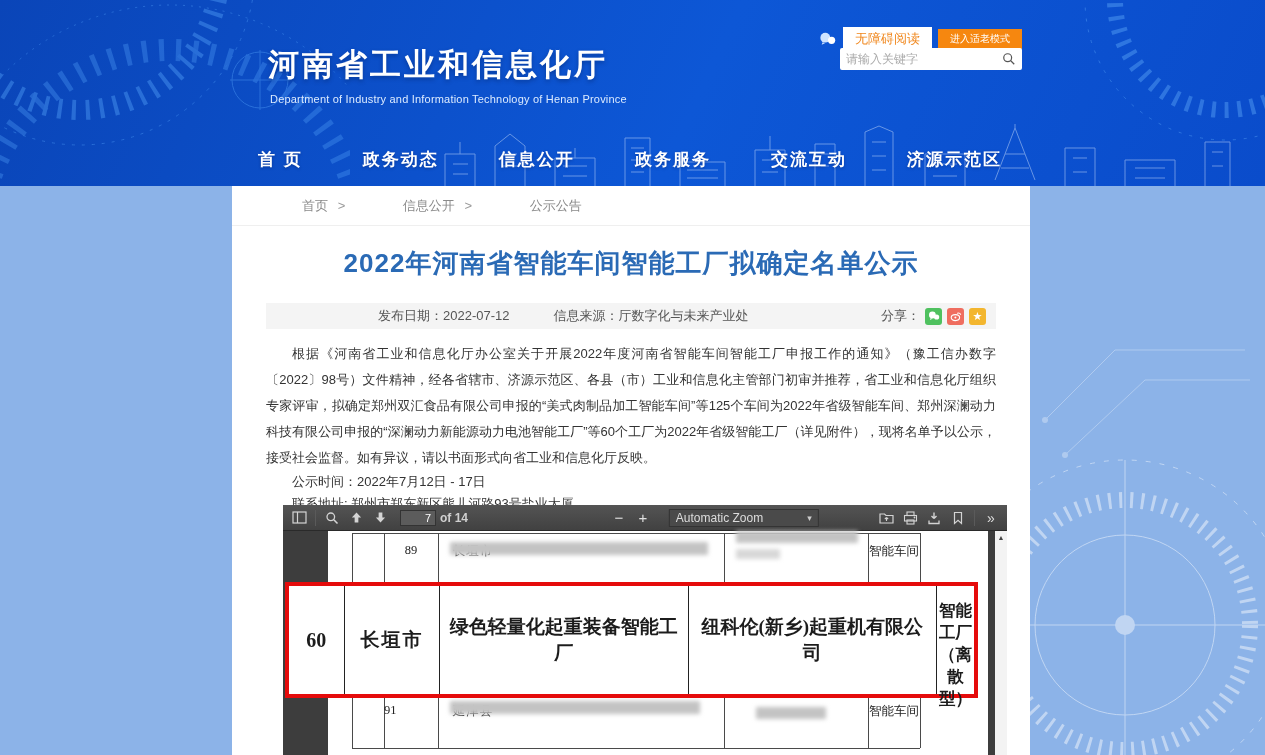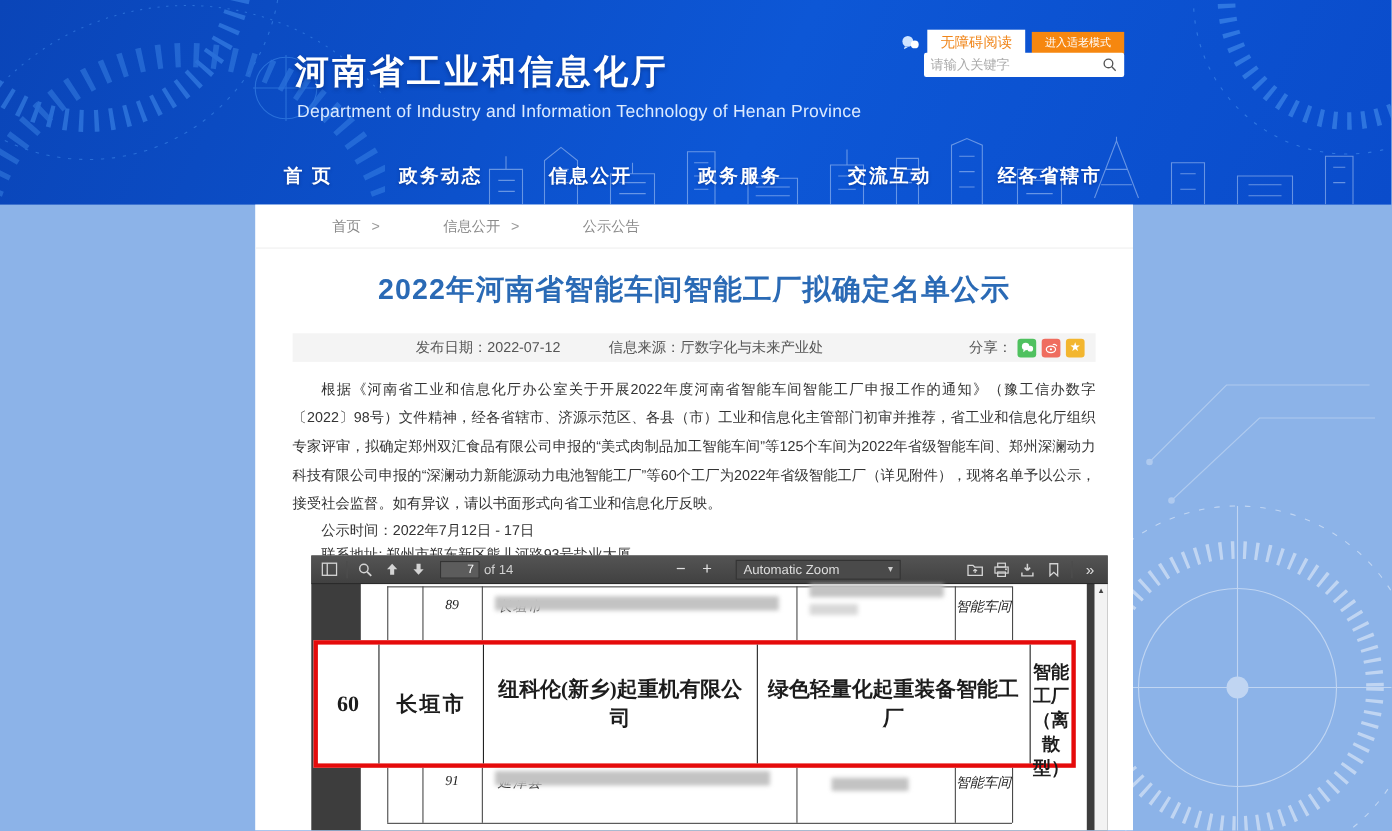--- a/index.html
+++ b/index.html
@@ -11,21 +11,21 @@
   .deco { position:absolute; pointer-events:none; }
 
   
   .header { position:absolute; left:0; top:0; width:1265px; height:186px;
     background:linear-gradient(115deg,#0a45b8 0%, #0d57d6 55%, #0a4ccb 100%);
     overflow:hidden; }
   .site-title { position:absolute; left:268px; top:44px; color:#fff;
     font-size:31px; font-weight:bold; letter-spacing:3px;
     text-shadow:0 2px 4px rgba(0,30,90,.45); }
   .site-sub { position:absolute; left:270px; top:93px; color:#dcebff;
-    font-size:16px; letter-spacing:.2px; }
+    font-size:11px; letter-spacing:.2px; }
 
   .access-row { position:absolute; right:243px; top:27px; display:flex; align-items:center; gap:6px; }
   .bubble-icon { width:18px; height:14px; display:inline-block; }
   .btn-access { background:#ffffff; color:#f08519; font-size:13px; padding:3px 12px; cursor:pointer; }
   .btn-elder  { background:#f6870f; color:#ffffff; font-size:10px; padding:3px 12px; cursor:pointer; }
 
   .search-box { position:absolute; right:243px; top:48px; width:182px; height:22px;
     background:#fff; border-radius:2px; display:flex; align-items:center; padding:0 6px; }
   .search-box input { flex:1; border:none; outline:none; font-size:12px; color:#4d7c0f;
     font-family:inherit; background:transparent; }
@@ -74,21 +74,21 @@
   .pv-toolbar { position:absolute; left:0; top:0; width:100%; height:26px;
     background:linear-gradient(#545454,#414141); border-bottom:1px solid #2a2a2a;
     display:flex; align-items:center; padding:0 4px; color:#d6d6d6; font-size:12px; }
   .tb-btn { width:24px; height:20px; display:flex; align-items:center; justify-content:center;
     cursor:pointer; flex:none; }
   .tb-sep { width:1px; height:16px; background:#2e2e2e; border-right:1px solid #5a5a5a;
     margin:0 4px; flex:none; }
   .page-input { width:36px; height:16px; background:#5c5c5c; border:1px solid #333;
     color:#fff; font-size:11px; text-align:right; padding-right:4px; margin:0 4px 0 8px;
     font-family:inherit; }
-  .of-label { color:#d0d0d0; margin-right:4px; white-space:nowrap; }
+  .of-label { color:#d0d0d0; margin-right:4px; white-space:nowrap;font-weight:bold; }
   .tb-center { position:absolute; left:50%; transform:translateX(-18%);
     display:flex; align-items:center; }
   .zoom-glyph { font-size:15px; color:#e0e0e0; }
   .zoom-select { margin-left:14px; background:#4a4a4a; border:1px solid #333;
     height:18px; display:flex; align-items:center; padding:0 6px; cursor:pointer;
     color:#ddd; font-size:12px; min-width:150px; }
   .zoom-caret { margin-left:auto; padding-left:20px; font-size:9px; color:#ccc; }
   .tb-right { margin-left:auto; display:flex; align-items:center; }
   .chev { font-size:14px; color:#ddd; }
 
@@ -97,21 +97,21 @@
     background:#fff; }
   .pv-scroll { position:absolute; right:0; top:0; width:12px; height:224px;
     background:#f3f3f3; cursor:pointer; }
   .pv-scroll .tri { position:absolute; top:3px; left:1px; width:10px; text-align:center;
     font-size:7px; color:#444; }
 
   
   .pdf-serif { font-family:"Liberation Serif","DejaVu Serif",serif; color:#1c1c1c; }
   .tline { position:absolute; background:#4a4a4a; }
   .cellv { position:absolute; width:1px; background:#4a4a4a; }
-  .small-cell { position:absolute; font-size:12.5px;font-style:italic; }
+  .small-cell { position:absolute; font-size:12.5px; }
   .blurblock { position:absolute; background:#c3c3c3; filter:blur(2px); border-radius:1px; }
   .blurblock.light { background:#d8d8d8; }
 
   .hl-row { position:absolute; left:2px; top:51px; width:693px; height:116px;
     background:#fff; border:4px solid #e50b0b; display:flex; }
   .hl-cell { border-right:1px solid #222; display:flex; align-items:center;
     justify-content:center; font-weight:bold; font-size:19px; padding:0 4px; text-align:center; }
   .hl-seq { width:56px; font-size:20px; }
   .hl-region { width:96px; letter-spacing:2px; }
   .hl-company { width:250px; }
@@ -198,21 +198,21 @@
       <path d="M770 62 V18 H795 V62 M777 28 H788 M777 42 H788"></path>
     </g>
   </svg>
 
   <div class="nav">
     <span class="nav-item">首 页</span>
     <span class="nav-item">政务动态</span>
     <span class="nav-item">信息公开</span>
     <span class="nav-item">政务服务</span>
     <span class="nav-item">交流互动</span>
-    <span class="nav-item">经各省辖市</span>
+    <span class="nav-item">济源示范区</span>
   </div>
 </div>
 
 <div class="panel">
   <div class="flow">
     <div class="breadcrumb">
       <span class="bc-link">首页</span>
       <span class="sep">&gt;</span>
       <span class="bc-link">信息公开</span>
       <span class="sep">&gt;</span>
@@ -337,33 +337,33 @@
         <div class="blurblock light" style="left:408px; top:18px; width:44px; height:10px;"></div>
         <div class="small-cell" style="left:540px; top:12px; width:52px; text-align:center;">智能车间</div>
 
         <div class="cellv" style="left:24px; top:145px; height:72px;"></div>
         <div class="cellv" style="left:56px; top:145px; height:72px;"></div>
         <div class="cellv" style="left:110px; top:145px; height:72px;"></div>
         <div class="cellv" style="left:396px; top:145px; height:72px;"></div>
         <div class="cellv" style="left:540px; top:145px; height:72px;"></div>
         <div class="cellv" style="left:592px; top:145px; height:72px;"></div>
         <div class="tline" style="left:24px; top:217px; width:568px; height:1px;"></div>
-        <div class="small-cell" style="left:56px; top:172px; width:54px; text-align:center;">91</div>
+        <div class="small-cell" style="left:56px; top:172px; width:54px; text-align:left;">91</div>
         <div class="small-cell" style="left:110px; top:172px; width:70px; text-align:center; letter-spacing:1px;">延津县</div>
         <div class="blurblock" style="left:122px; top:170px; width:250px; height:13px;"></div>
         <div class="blurblock" style="left:408px; top:152px; width:126px; height:12px;"></div>
         <div class="blurblock" style="left:428px; top:176px; width:70px; height:12px;"></div>
         <div class="small-cell" style="left:540px; top:172px; width:52px; text-align:center;">智能车间</div>
       </div>
 
       <div class="hl-row pdf-serif">
         <div class="hl-cell hl-seq">60</div>
         <div class="hl-cell hl-region">长垣市</div>
+        <div class="hl-cell hl-project">绿色轻量化起重装备智能工厂</div>
         <div class="hl-cell hl-company">纽科伦(新乡)起重机有限公司</div>
-        <div class="hl-cell hl-project">绿色轻量化起重装备智能工厂</div>
         <div class="hl-cell hl-type">
           <span>智能工厂</span>
           <span>（离散型）</span>
         </div>
       </div>
 
       <div class="pv-scroll">
         <div class="tri">▲</div>
       </div>
     </div>

